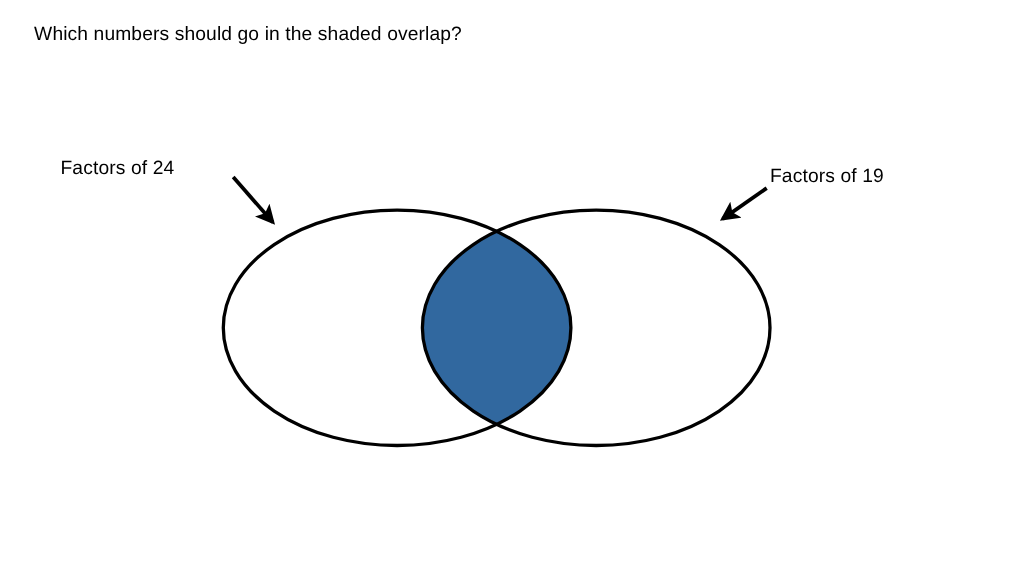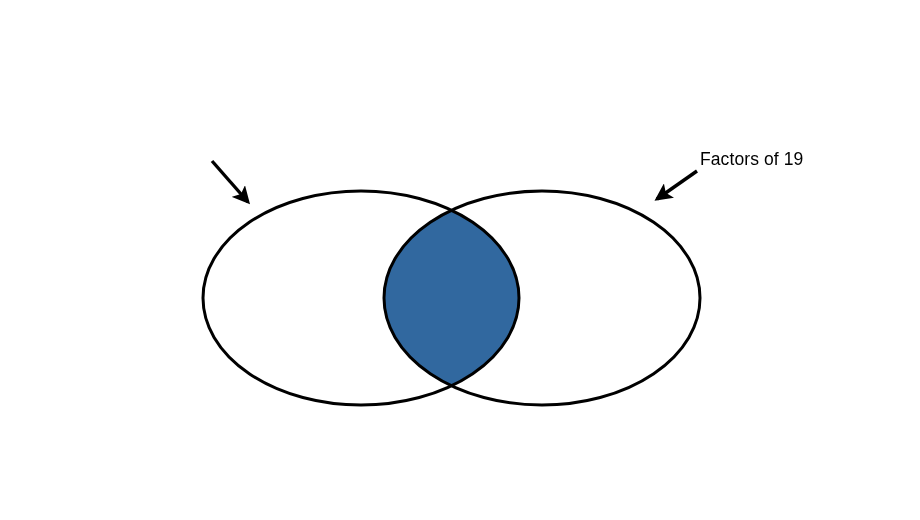--- a/index.html
+++ b/index.html
@@ -49,20 +49,21 @@
     top: 0;
     width: 920px;
     height: 520px;
   }
 </style>
 </head>
 <body>
 
 <div id="stage">
 
+  <div id="question-title">Which numbers should go in the shaded overlap?</div>
 
   <svg id="venn-svg" viewBox="0 0 920 520">
 
     <defs>
       <clipPath id="clip-left-ellipse">
         <ellipse cx="361" cy="298" rx="158" ry="107"></ellipse>
       </clipPath>
       <marker id="arrowhead" markerWidth="5.2" markerHeight="5.2" refX="4.3" refY="2.6" orient="auto" markerUnits="strokeWidth">
         <path d="M 0 0 L 5.2 2.6 L 0 5.2 L 1.15 2.6 z" fill="#000000"></path>
       </marker>
@@ -74,16 +75,17 @@
 
     <ellipse cx="361" cy="298" rx="158" ry="107" fill="none" stroke="#000000" stroke-width="3"></ellipse>
 
     <ellipse cx="542" cy="298" rx="158" ry="107" fill="none" stroke="#000000" stroke-width="3"></ellipse>
 
     <line x1="212" y1="161" x2="248" y2="202" stroke="#000000" stroke-width="3.4" marker-end="url(#arrowhead)"></line>
 
     <line x1="697" y1="171" x2="657" y2="199" stroke="#000000" stroke-width="3.4" marker-end="url(#arrowhead)"></line>
   </svg>
 
+  <div class="set-label" id="label-left">Factors of 24</div>
 
   <div class="set-label" id="label-right">Factors of 19</div>
 
 </div>
 
 </body></html>

